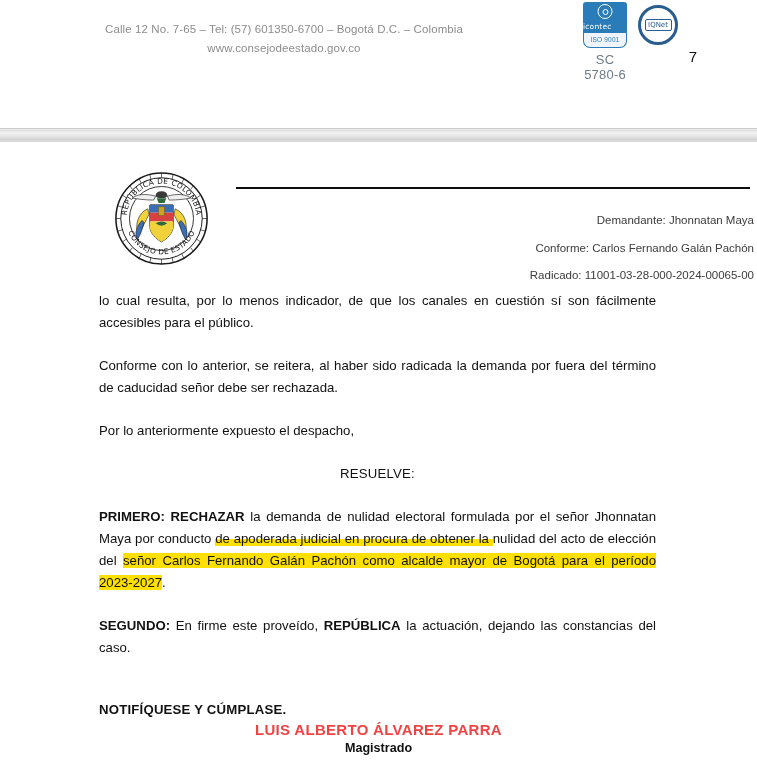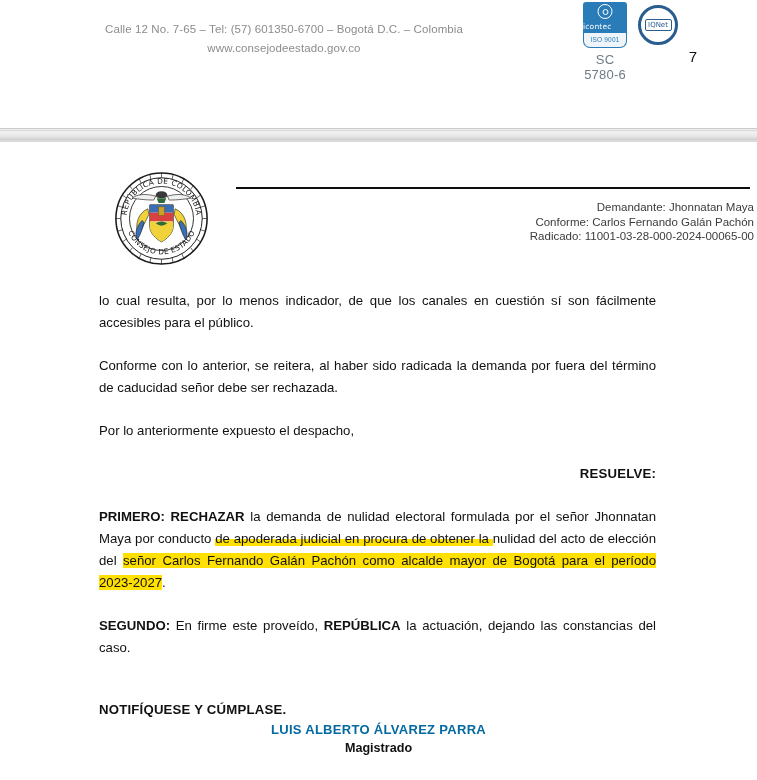--- a/index.html
+++ b/index.html
@@ -195,41 +195,41 @@
     position: absolute;
     left: 300px;
     top: 58px;
     width: 454px;
     text-align: right;
     font-size: 11.5px;
     line-height: 14.5px;
     color: #3b3b3b;
     padding-right: 0px;
   }
-  #case-header div { white-space: nowrap; }
+  #case-header div { white-space: nowrap; margin-top: 13px; }
 
   
   #body-col {
     position: absolute;
     left: 99px;
     top: 136px;
     width: 557px;
   }
   .p {
     font-size: 13.2px;
     line-height: 22px;
     color: #111111;
     text-align: justify;
     margin: 12px 0 21px 0;
     position: relative;
   }
   .p b, .p strong { font-weight: bold; }
   .center {
-    text-align: right;
-    font-weight: bold;
+    text-align: center;
+    font-weight: normal;
     letter-spacing: 0.2px;
   }
   .nojust { text-align: left; }
 
   
   .hl {
     background: #ffe000;
     box-decoration-break: clone;
     -webkit-box-decoration-break: clone;
   }
@@ -246,24 +246,24 @@
 
   
   #signature-block {
     position: absolute;
     left: 0;
     top: 578px;
     width: 757px;
     text-align: center;
   }
   .sig-name {
-    font-size: 13px;
+    font-size: 15px;
     font-weight: bold;
     letter-spacing: 0.3px;
-    color: #0369a1;
+    color: #ef4444;
     line-height: 19px;
   }
   .sig-role {
     font-size: 12.6px;
     font-weight: bold;
     color: #111111;
     line-height: 18px;
   }
 </style>
 </head>

